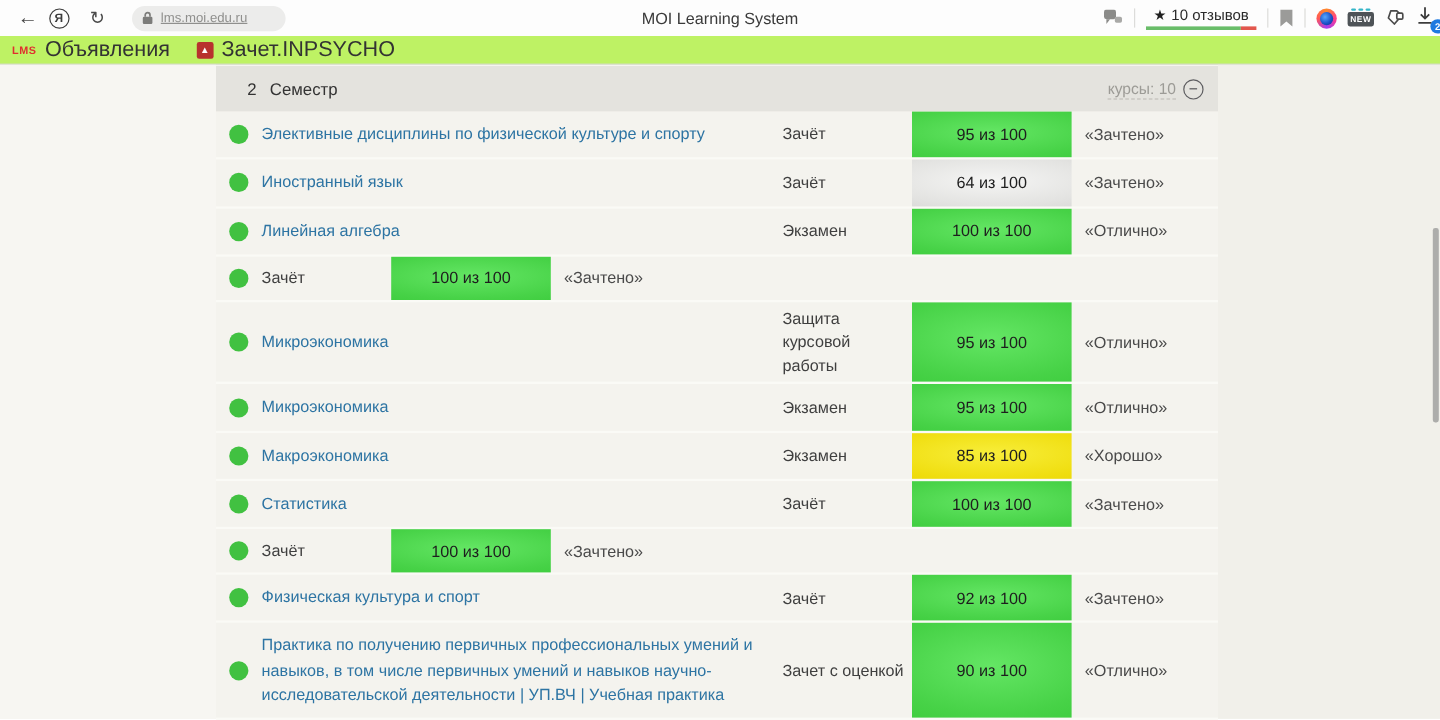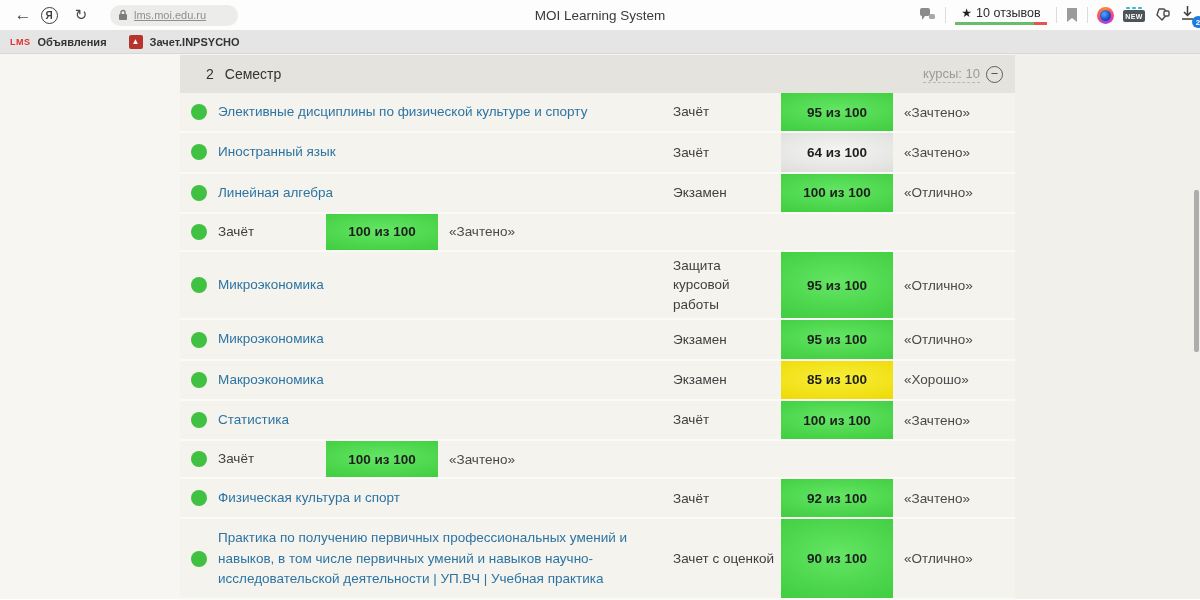--- a/index.html
+++ b/index.html
@@ -44,24 +44,24 @@
   .new-box { width:22px; height:12px; background:#4e5357; border-radius:2px; color:#fff;
              font-size:7px; font-weight:bold; display:flex; align-items:center;
              justify-content:center; letter-spacing:.4px; }
   .tag-icon svg { display:block; }
   .download-wrap { position:relative; width:18px; height:20px; cursor:pointer; }
   .dl-badge { position:absolute; right:-6px; bottom:-3px; width:12px; height:12px;
               border-radius:50%; background:#1f7ae0; color:#fff; font-size:8px;
               font-weight:bold; display:flex; align-items:center; justify-content:center; }
 
   
-  .bookmarks { height:24px; background:#e5e5e5; border-bottom:1px solid #d8d8d6;
+  .bookmarks { height:24px; background:#bef264; border-bottom:1px solid #d8d8d6;
                display:flex; align-items:center; padding:0 10px; gap:22px; }
   .bm-item { display:flex; align-items:center; gap:7px; cursor:pointer; }
-  .bm-label { font-size:11px; color:#333;font-weight:bold; }
+  .bm-label { font-size:18px; color:#333; }
   .lms-logo { color:#e02f2f; font-size:9px; font-weight:bold; letter-spacing:.5px; }
   .red-sq { width:14px; height:14px; background:#b8332e; border-radius:2px; color:#fff;
             font-size:8px; display:flex; align-items:center; justify-content:center; }
 
   
   .page { position:relative; height:545px; background:#f5f4ef; }
   .page-right-bg { position:absolute; top:0; bottom:0; left:1015px; right:0; background:#f1f0ea; }
   .page-left-bg  { position:absolute; top:0; bottom:0; left:0; width:180px; background:#f7f6f2; }
   .content { position:absolute; top:1px; left:180px; width:835px; }
 
@@ -79,21 +79,21 @@
 
   .course-row { display:flex; align-items:stretch; background:#f4f3ee;
                 border-bottom:2px solid #fafaf6; min-height:38px; }
   .cell { display:flex; align-items:center; }
   .cell-dot  { width:38px; justify-content:center; }
   .dot { width:16px; height:16px; border-radius:50%; background:#41c141; }
   .cell-name { flex:1; padding:9px 10px 9px 0; font-size:13.5px; line-height:1.5;
                color:#2d74a3; cursor:pointer; }
   .cell-type { width:108px; font-size:13.5px; color:#3f3f3f; line-height:1.45;
                padding:4px 4px 4px 0; }
-  .cell-score { width:112px; justify-content:center; font-size:13.5px; font-weight:bold;
+  .cell-score { width:133px; justify-content:center; font-size:13.5px; font-weight:normal;
                 color:#1e1e1e; }
   .cell-score[data-level="green"]  { background:radial-gradient(120% 95% at 50% 45%, #64e664 0%, #47d247 55%, #35c735 100%); }
   .cell-score[data-level="gray"]   { background:radial-gradient(120% 95% at 50% 45%, #f5f5f4 0%, #e3e3e1 55%, #cfcfcd 100%); }
   .cell-score[data-level="yellow"] { background:radial-gradient(120% 95% at 50% 45%, #f8ee3a 0%, #efdd0e 60%, #e5d102 100%); }
   .cell-grade { width:122px; padding-left:11px; font-size:13.5px; color:#4a4a4a; }
 
   .scroll-thumb { position:absolute; right:1px; top:190px; width:5px; height:162px;
                   background:#adadab; border-radius:2px; cursor:pointer; }
 </style>
 </head>

